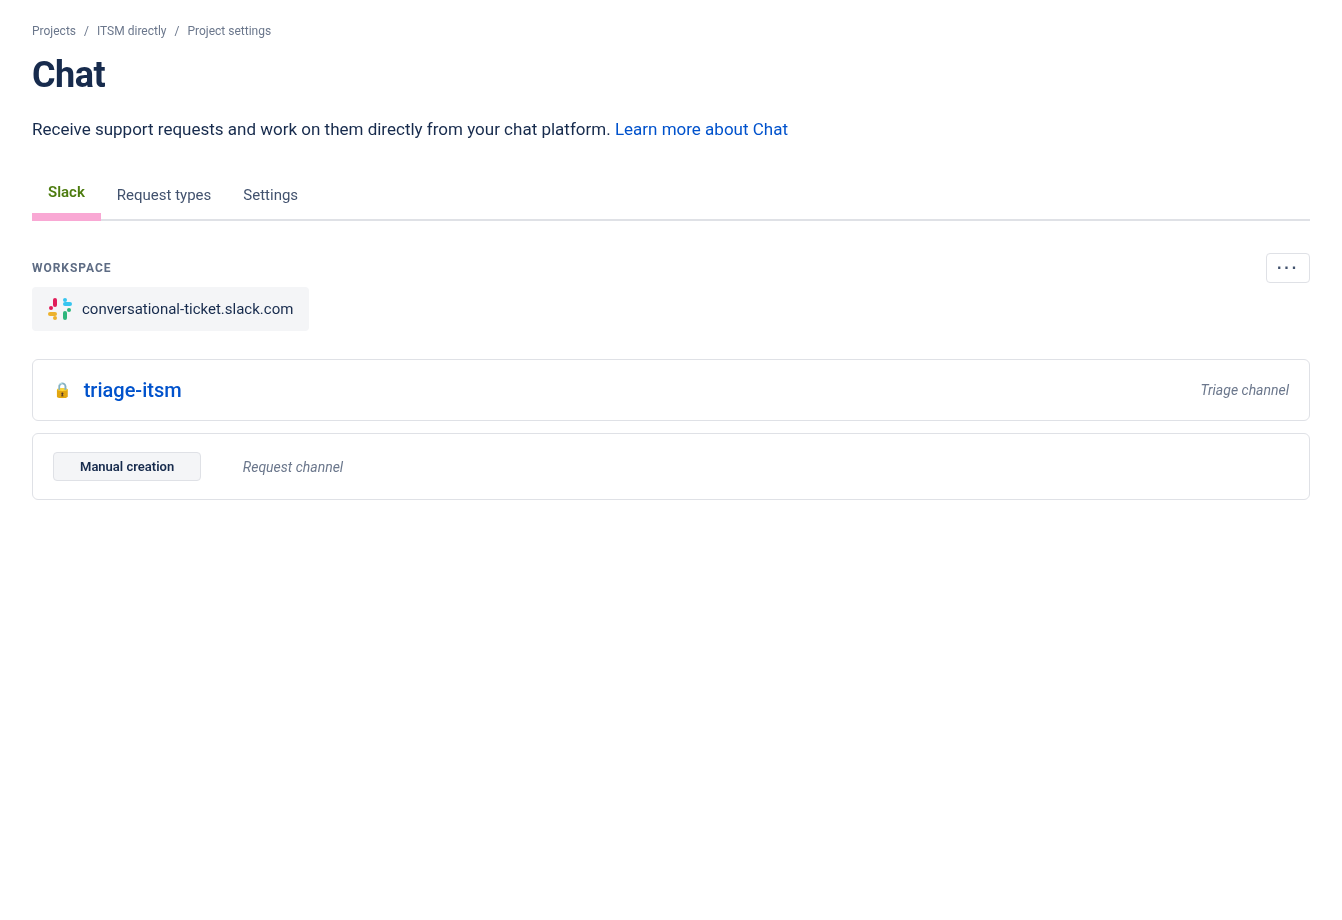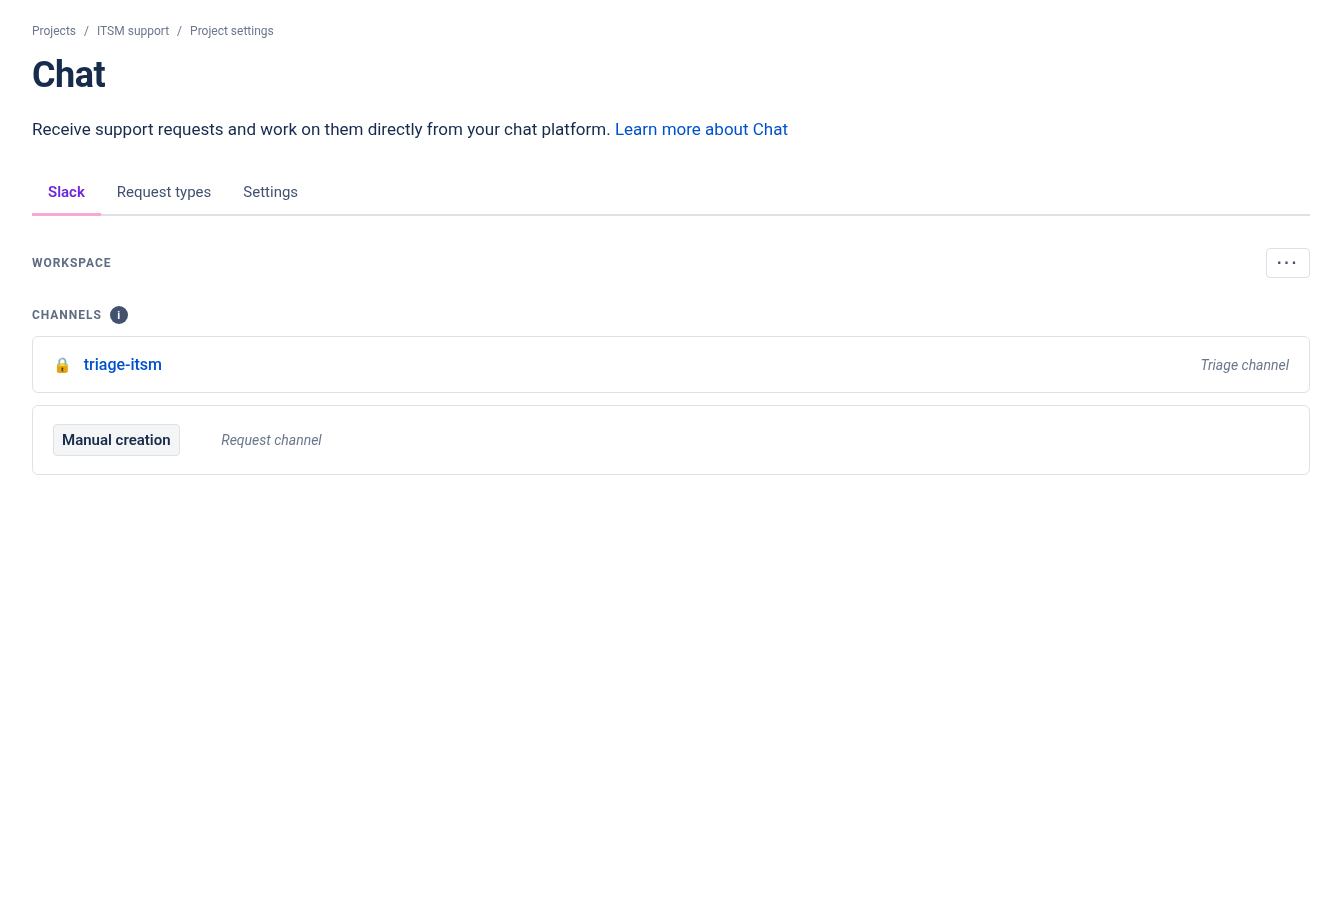--- a/index.html
+++ b/index.html
@@ -68,22 +68,22 @@
       font-size: 15px;
       font-weight: 400;
       color: #42526e;
       cursor: pointer;
       border-bottom: 3px solid transparent;
       margin-bottom: -2px;
       text-decoration: none;
     }
 
     .tab.active {
-      color: #6d28d9;
-      border-bottom: 3px solid #f9a8d4;
+      color: #4d7c0f;
+      border-bottom: 8px solid #f9a8d4;
       font-weight: 600;
     }
 
     .section {
       margin-bottom: 28px;
     }
 
     .section-header {
       display: flex;
       align-items: center;
@@ -156,38 +156,38 @@
       border-radius: 6px;
       padding: 18px 20px;
       margin-bottom: 12px;
       display: flex;
       align-items: center;
       gap: 12px;
     }
 
     .channel-name {
       color: #0052cc;
-      font-size: 16px;
+      font-size: 20px;
       font-weight: 500;
       text-decoration: none;
       flex: 1;
       cursor: pointer;
     }
 
     .lock-icon {
       color: #0052cc;
       font-size: 15px;
     }
 
     .channel-badge {
       background: #f4f5f7;
       border: 1px solid #dfe1e6;
       border-radius: 4px;
-      padding: 6px 8px;
-      font-size: 15px;
+      padding: 6px 26px;
+      font-size: 13px;
       font-weight: 600;
       color: #172b4d;
     }
 
     .channel-type {
       font-size: 14px;
       color: #6b778c;
       min-width: 130px;
       text-align: right;
       font-style: italic;
@@ -199,21 +199,21 @@
     .slack-seg-3 { fill: #2eb67d; }
     .slack-seg-4 { fill: #ecb22e; }
   </style>
 </head>
 <body>
 
 <nav>
   <div class="breadcrumb">
     <span class="breadcrumb-item">Projects</span>
     <span class="breadcrumb-separator">/</span>
-    <span class="breadcrumb-item">ITSM support</span>
+    <span class="breadcrumb-item">ITSM directly</span>
     <span class="breadcrumb-separator">/</span>
     <span class="breadcrumb-item">Project settings</span>
   </div>
 </nav>
 
 <h1 class="page-title">Chat</h1>
 
 <p class="page-description">
   <span>Receive support requests and work on them directly from your chat platform.</span>
   <a href="#"> <span>Learn more about Chat</span></a>
@@ -224,27 +224,42 @@
   <a class="tab">Request types</a>
   <a class="tab">Settings</a>
 </div>
 
 <div class="section">
   <div class="section-header">
     <span class="section-title">WORKSPACE</span>
     <button class="more-button">···</button>
   </div>
 
+  <div class="workspace-badge">
+    <span class="slack-icon">
+      <svg width="24" height="24" viewBox="0 0 24 24" xmlns="http://www.w3.org/2000/svg">
+
+        <rect class="slack-seg-1" x="5" y="1" width="4" height="9" rx="2"></rect>
+        <rect class="slack-seg-1" x="1" y="9" width="4" height="4" rx="2"></rect>
+
+        <rect class="slack-seg-2" x="15" y="5" width="9" height="4" rx="2"></rect>
+        <rect class="slack-seg-2" x="15" y="1" width="4" height="4" rx="2"></rect>
+
+        <rect class="slack-seg-3" x="15" y="14" width="4" height="9" rx="2"></rect>
+        <rect class="slack-seg-3" x="19" y="11" width="4" height="4" rx="2"></rect>
+
+        <rect class="slack-seg-4" x="0" y="15" width="9" height="4" rx="2"></rect>
+        <rect class="slack-seg-4" x="5" y="19" width="4" height="4" rx="2"></rect>
+      </svg>
+    </span>
+    <span>conversational-ticket.slack.com</span>
+  </div>
 </div>
 
 <div class="section">
-  <div class="channels-header">
-    <span class="section-title">CHANNELS</span>
-    <span class="info-icon">i</span>
-  </div>
 
   <div class="channel-card">
     <span class="lock-icon">🔒</span>
     <a class="channel-name" href="#">triage-itsm</a>
     <span class="channel-type">Triage channel</span>
   </div>
 
   <div class="channel-card">
     <span class="channel-badge">Manual creation</span>
     <span class="channel-type">Request channel</span>

